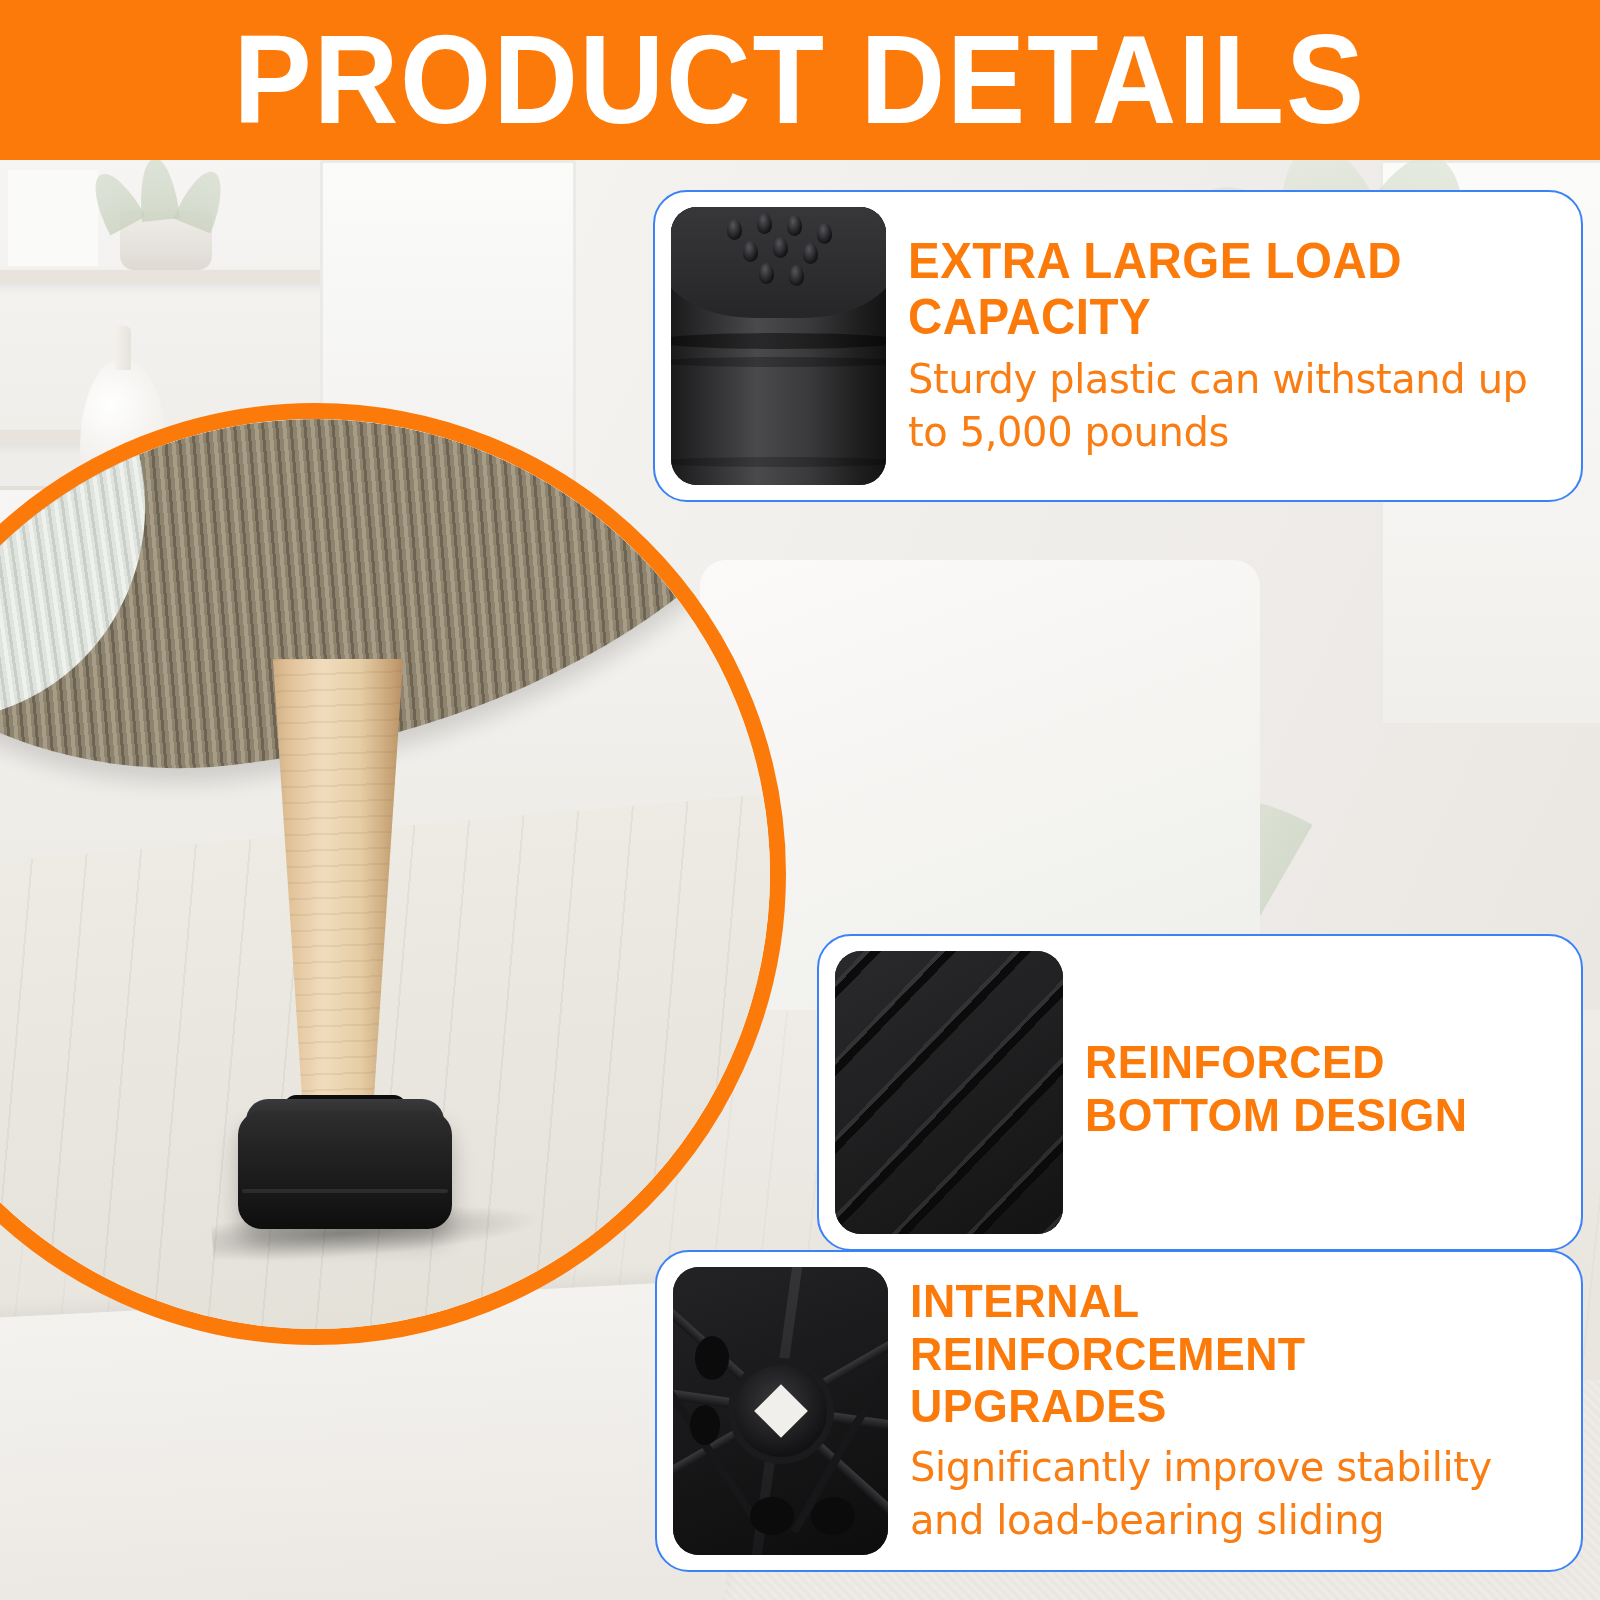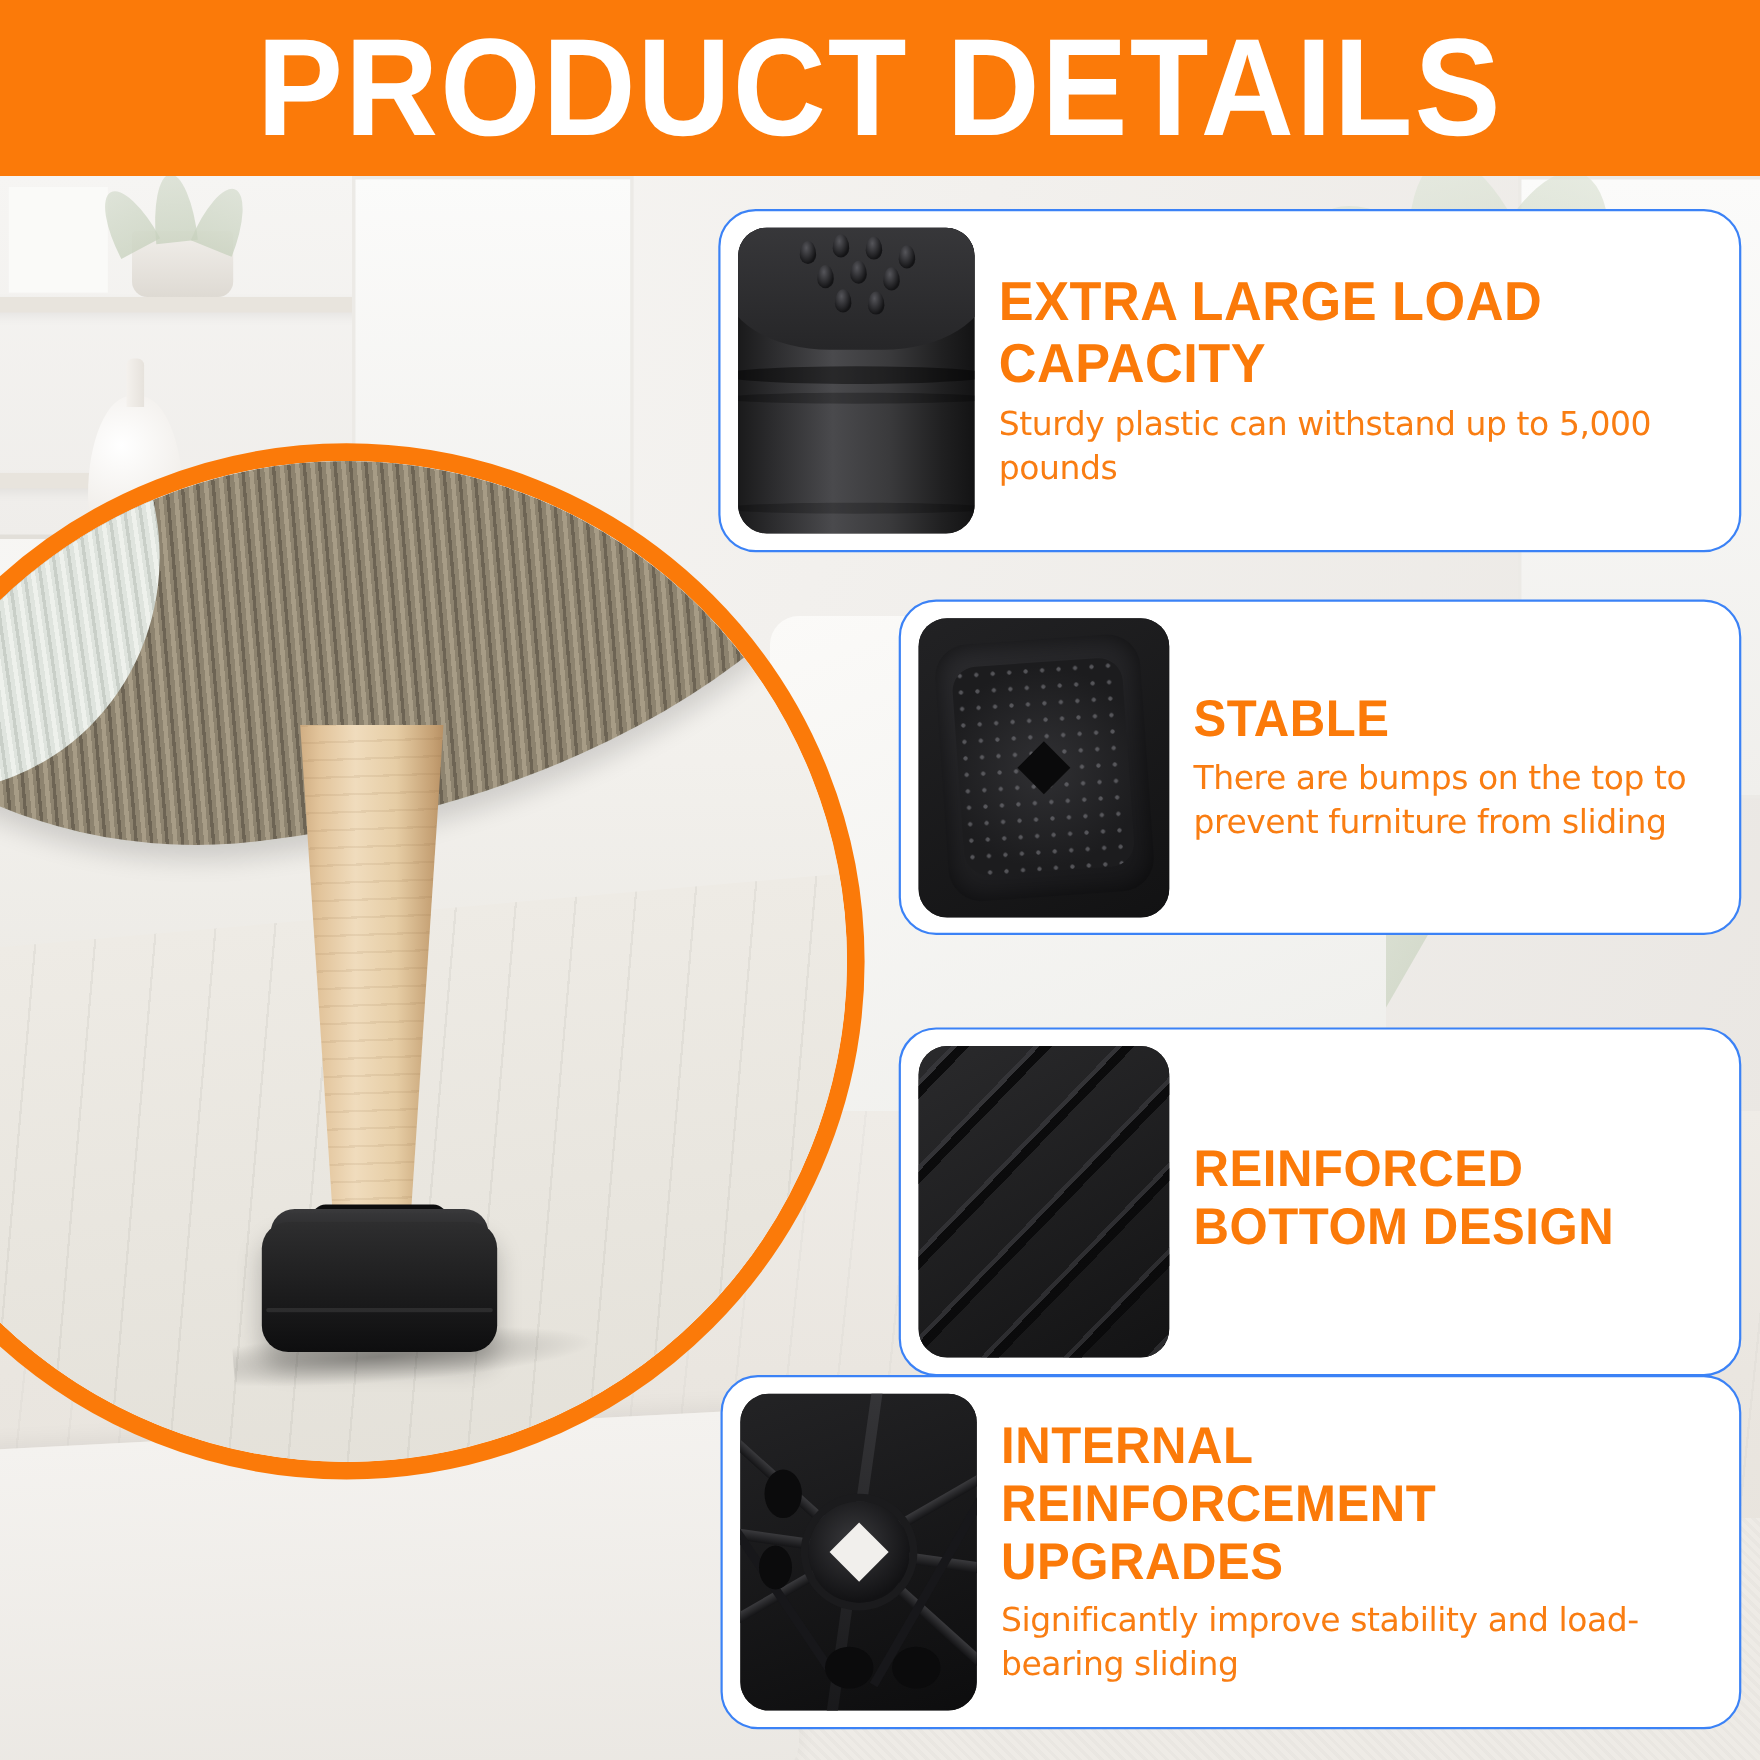--- a/index.html
+++ b/index.html
@@ -283,21 +283,21 @@
     font-size: 47px;
     line-height: 1.12;
     letter-spacing: .5px;
     transform: scaleX(0.95);
     transform-origin: left center;
     font-family: "Liberation Sans Narrow", "Liberation Sans", sans-serif;
     margin: 0 0 8px 0;
   }
   .card-body {
     color: #f97d12;
-    font-size: 30px;
+    font-size: 40px;
     line-height: 1.33;
     font-weight: normal;
     margin: 0;
     font-family: "DejaVu Sans", sans-serif;
     letter-spacing: -0.4px;
   }
 
   
   #card-load { left: 653px; top: 190px; width: 930px; height: 312px; }
   #card-load .card-thumb { width: 215px; height: 278px; }
@@ -499,34 +499,20 @@
       <div class="t1-bump" style="left:132px; top:36px;"></div>
       <div class="t1-bump" style="left:88px;  top:56px;"></div>
       <div class="t1-bump" style="left:118px; top:58px;"></div>
     </div>
     <div class="card-text">
       <p class="card-title">EXTRA LARGE LOAD CAPACITY</p>
       <p class="card-body">Sturdy plastic can withstand up to 5,000 pounds</p>
     </div>
   </div>
 
-  <div class="card" id="card-stable">
-    <div class="card-thumb">
-      <div class="th-fill t2-bg"></div>
-      <div class="t2-plate"></div>
-      <div class="t2-inner">
-        <div class="t2-dots"></div>
-      </div>
-      <div class="t2-diamond"></div>
-    </div>
-    <div class="card-text">
-      <p class="card-title">STABLE</p>
-      <p class="card-body">There are bumps on the top to prevent furniture from sliding</p>
-    </div>
-  </div>
 
   <div class="card" id="card-bottom">
     <div class="card-thumb">
       <div class="th-fill t3-bg"></div>
       <div class="t3-strips"></div>
     </div>
     <div class="card-text">
       <p class="card-title">REINFORCED BOTTOM DESIGN</p>
     </div>
   </div>

